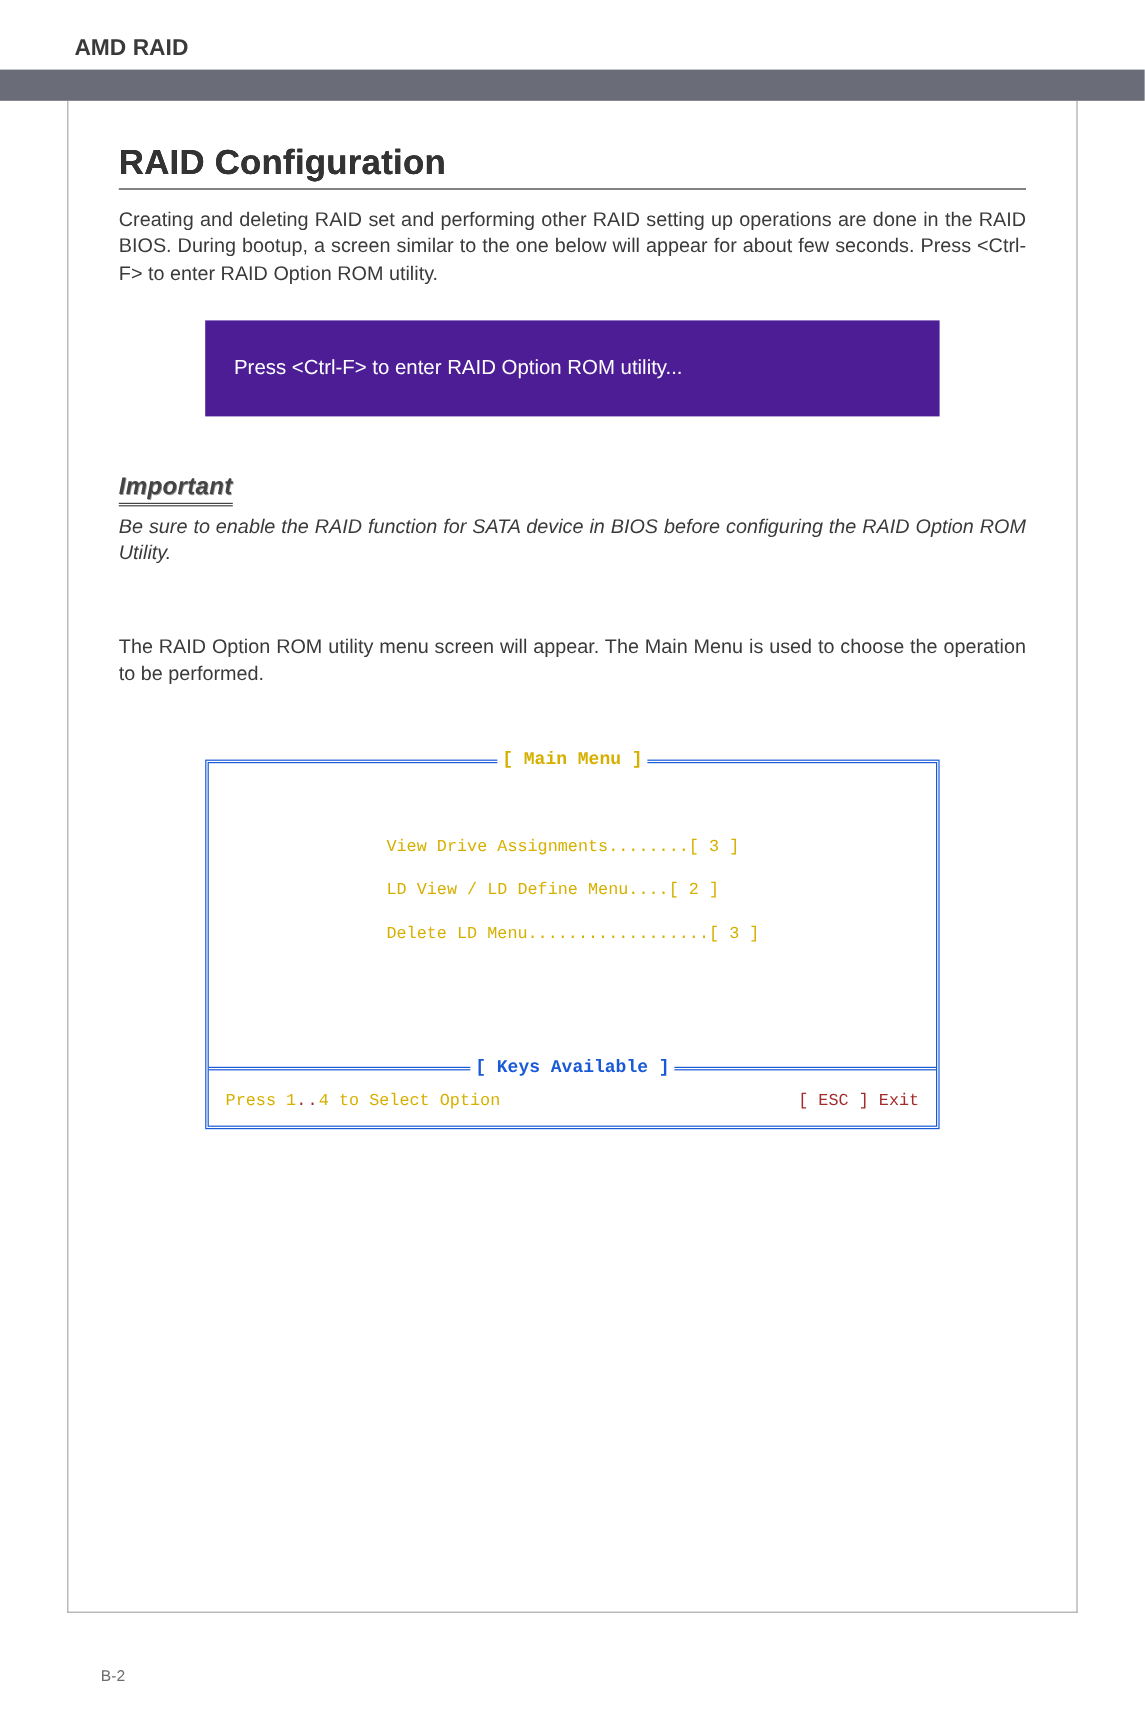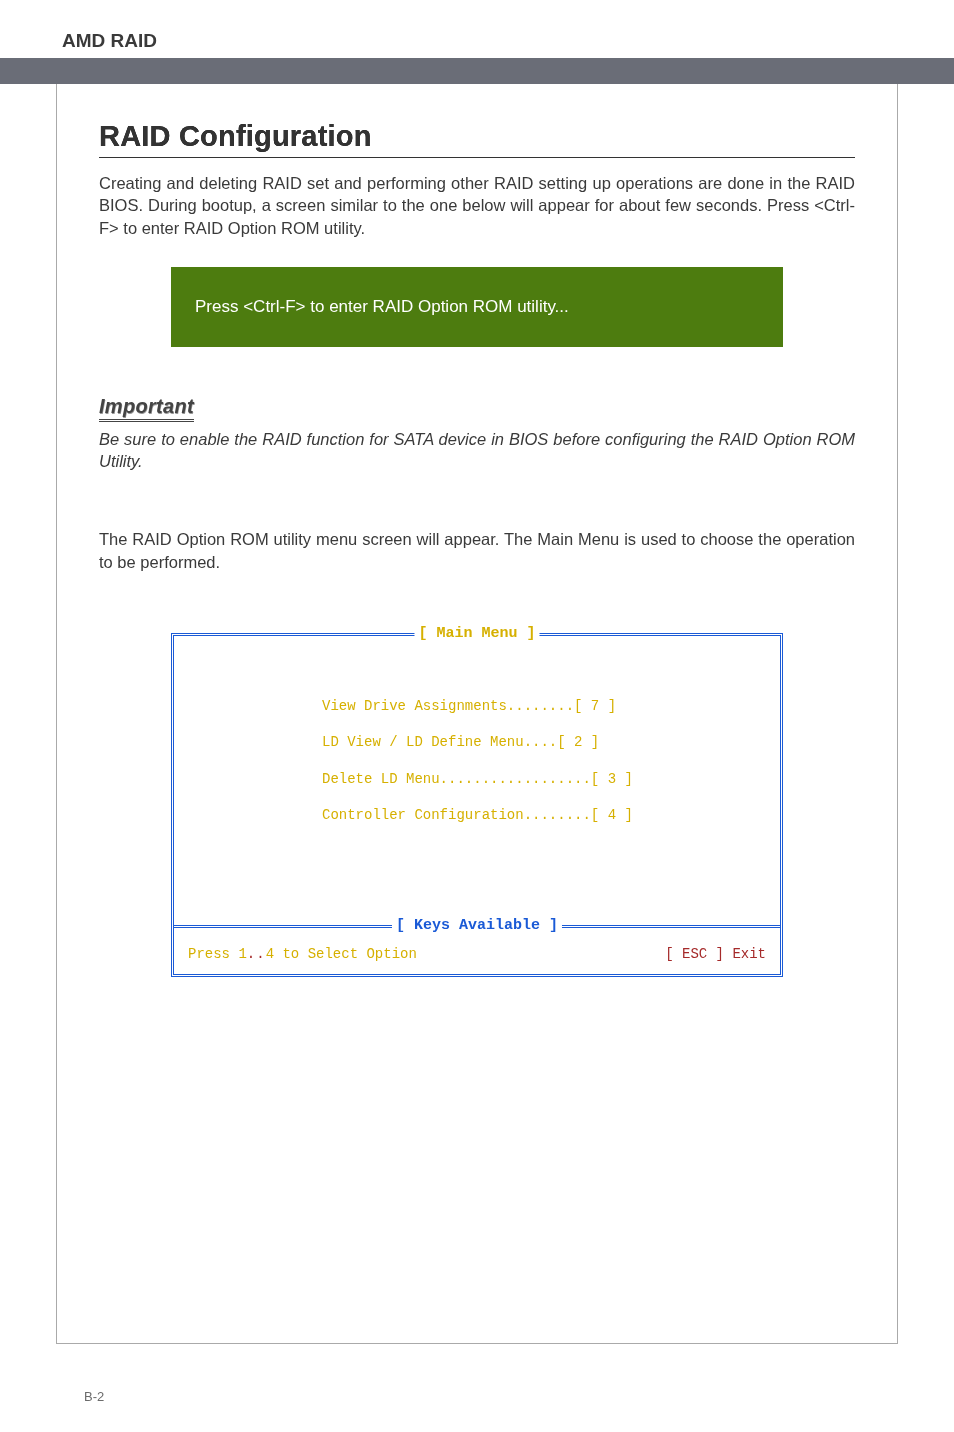--- a/index.html
+++ b/index.html
@@ -45,21 +45,21 @@
     margin-bottom: 14px;
   }
   .body-text {
     font-size: 16.5px;
     color: #3a3a3a;
     line-height: 1.35;
     text-align: justify;
     margin-bottom: 28px;
   }
   .black-callout {
-    background: #4d7c0f;
+    background: #4c1d95;
     color: #fff;
     font-family: Verdana, Geneva, sans-serif;
     font-size: 17px;
     padding: 30px 24px;
     margin: 0 72px 48px 72px;
   }
   .important-label {
     font-style: italic;
     font-size: 20px;
     color: #444;
@@ -180,24 +180,23 @@
   </div>
 
   <p class="body-text2">The RAID Option ROM utility menu screen will appear. The Main Menu is used to choose the operation to be performed.</p>
 
   <div class="bios-outer">
     <div class="bios-main">
       <div class="bios-title-wrap">
         <span class="bios-title-text">[ Main Menu ]</span>
       </div>
       <div class="bios-menu-items">
-        <div>View Drive Assignments........[  7  ]</div>
+        <div>View Drive Assignments........[  3  ]</div>
         <div>LD View / LD Define Menu....[  2  ]</div>
         <div>Delete LD Menu..................[  3  ]</div>
-        <div>Controller Configuration........[  4  ]</div>
       </div>
     </div>
     <div class="bios-keys">
       <div class="bios-keys-title-wrap">
         <span class="bios-keys-title">[ Keys Available ]</span>
       </div>
       <div>
         <span class="bios-keys-left">Press 1</span><span class="bios-keys-dots">..</span><span class="bios-keys-left">4 to Select Option</span>
       </div>
       <div class="bios-keys-right">[ ESC ]  Exit</div>

